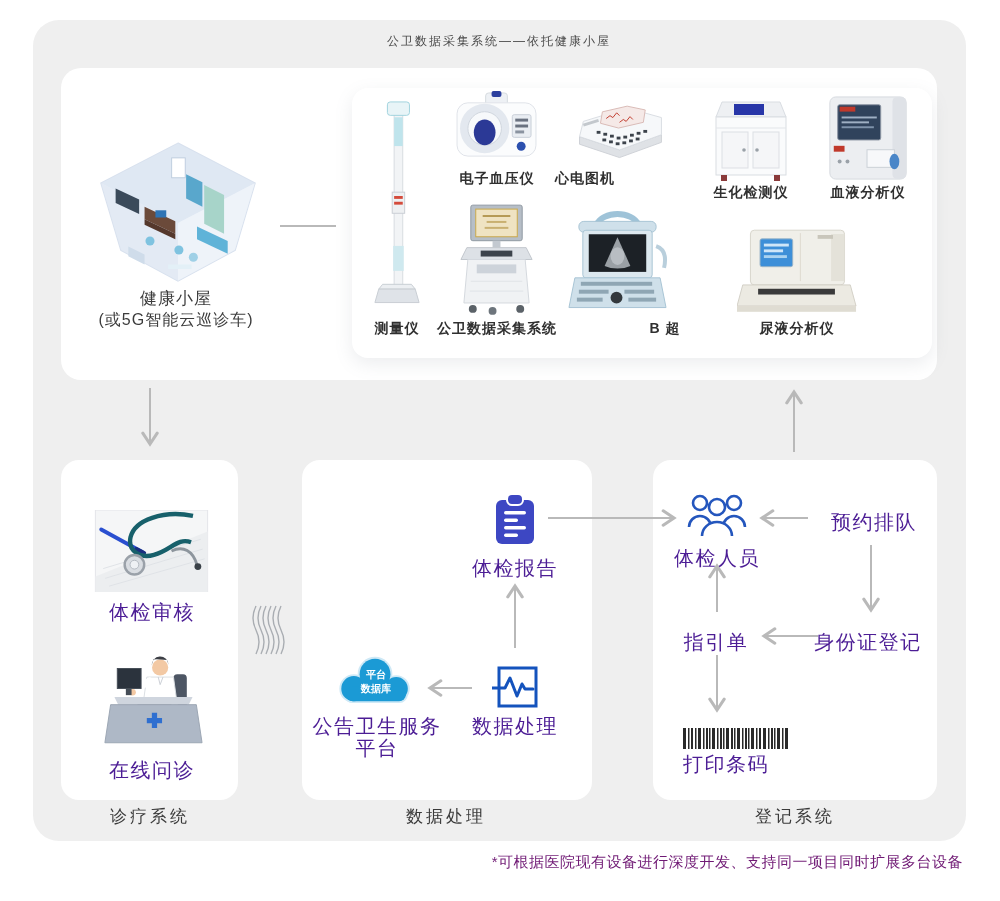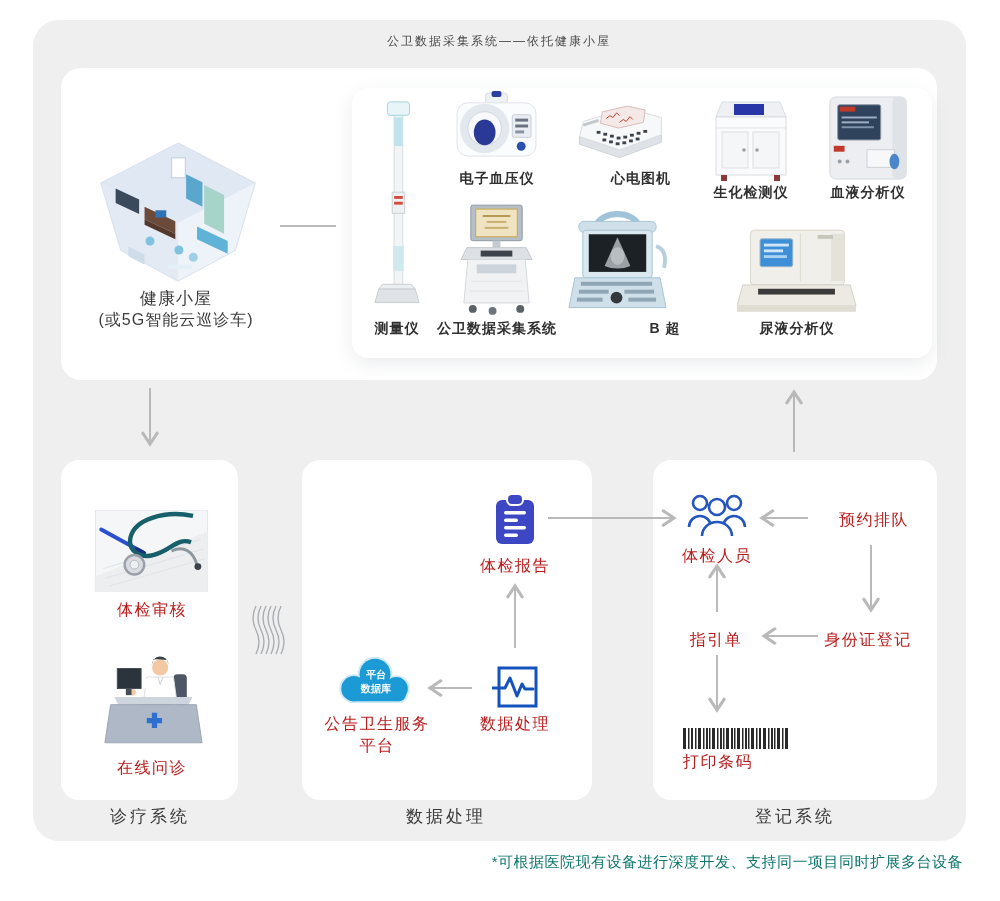--- a/index.html
+++ b/index.html
@@ -11,24 +11,24 @@
   #panel-top{left:61px;top:68px;width:876px;height:312px;border-radius:20px;}
   #panel-devices{left:352px;top:88px;width:580px;height:270px;border-radius:16px;
                  box-shadow:0 6px 18px rgba(120,130,140,.14);}
   #panel-clinic{left:61px;top:460px;width:177px;height:340px;border-radius:18px;}
   #panel-data{left:302px;top:460px;width:290px;height:340px;border-radius:18px;}
   #panel-reg{left:653px;top:460px;width:284px;height:340px;border-radius:18px;}
   .t{position:absolute;color:#3e3e3e;white-space:nowrap;line-height:1.25;}
   .cx{transform:translateX(-50%);}
   .title{font-size:12px;letter-spacing:2px;color:#4a4a4a;font-weight:500;}
   .devlabel{font-size:14px;font-weight:700;color:#303030;letter-spacing:1px;text-align:center;}
-  .node{font-size:16px;color:#b91c1c;letter-spacing:1.5px;}
+  .node{font-size:20px;color:#4c1d95;letter-spacing:1.5px;}
   .cabinlbl{font-size:17px;color:#3c3c3c;letter-spacing:1px;}
   .section{font-size:17px;color:#3a3a3a;letter-spacing:3px;}
-  .foot{font-size:15px;color:#0f766e;letter-spacing:.5px;}
+  .foot{font-size:15px;color:#701a75;letter-spacing:.5px;}
   .img{position:absolute;}
   .img svg{display:block;width:100%;height:100%;}
   #overlay{position:absolute;left:0;top:0;pointer-events:none;}
 </style>
 </head>
 <body>
 
 <div id="root">
   <div class="canvas"></div>
 
@@ -115,21 +115,21 @@
         <rect x="34" y="44" width="4" height="3"></rect>
           <rect x="41" y="46" width="4" height="3"></rect>
         <rect x="48" y="48" width="4" height="3"></rect>
           <rect x="55" y="47" width="4" height="3"></rect>
         <rect x="62" y="45" width="4" height="3"></rect>
           <rect x="69" y="43" width="4" height="3"></rect>
       </g>
       <line x1="14" y1="30" x2="30" y2="25" stroke="#c3c8cd" stroke-width="3"></line>
     </svg>
   </div>
-  <div class="t cx devlabel" style="left:641px;top:170px;">心电图机</div>
+  <div class="t cx devlabel" style="left:585px;top:170px;">心电图机</div>
 
   <div class="img" style="left:712px;top:90px;width:78px;height:94px;">
     <svg viewBox="0 0 78 94">
       <polygon points="4,27 10,12 68,12 74,27" fill="#eef0f3" stroke="#d9dde2"></polygon>
       <rect x="22" y="14" width="30" height="11" fill="#2836a8"></rect>
       <rect x="4" y="27" width="70" height="58" fill="#fafbfc" stroke="#d9dde2"></rect>
       <line x1="4" y1="38" x2="74" y2="38" stroke="#e2e5e9"></line>
       <rect x="10" y="42" width="26" height="36" fill="#f5f6f8" stroke="#dcdfe4"></rect>
       <rect x="41" y="42" width="26" height="36" fill="#f5f6f8" stroke="#dcdfe4"></rect>
       <circle cx="32" cy="60" r="1.8" fill="#9aa1a8"></circle>

